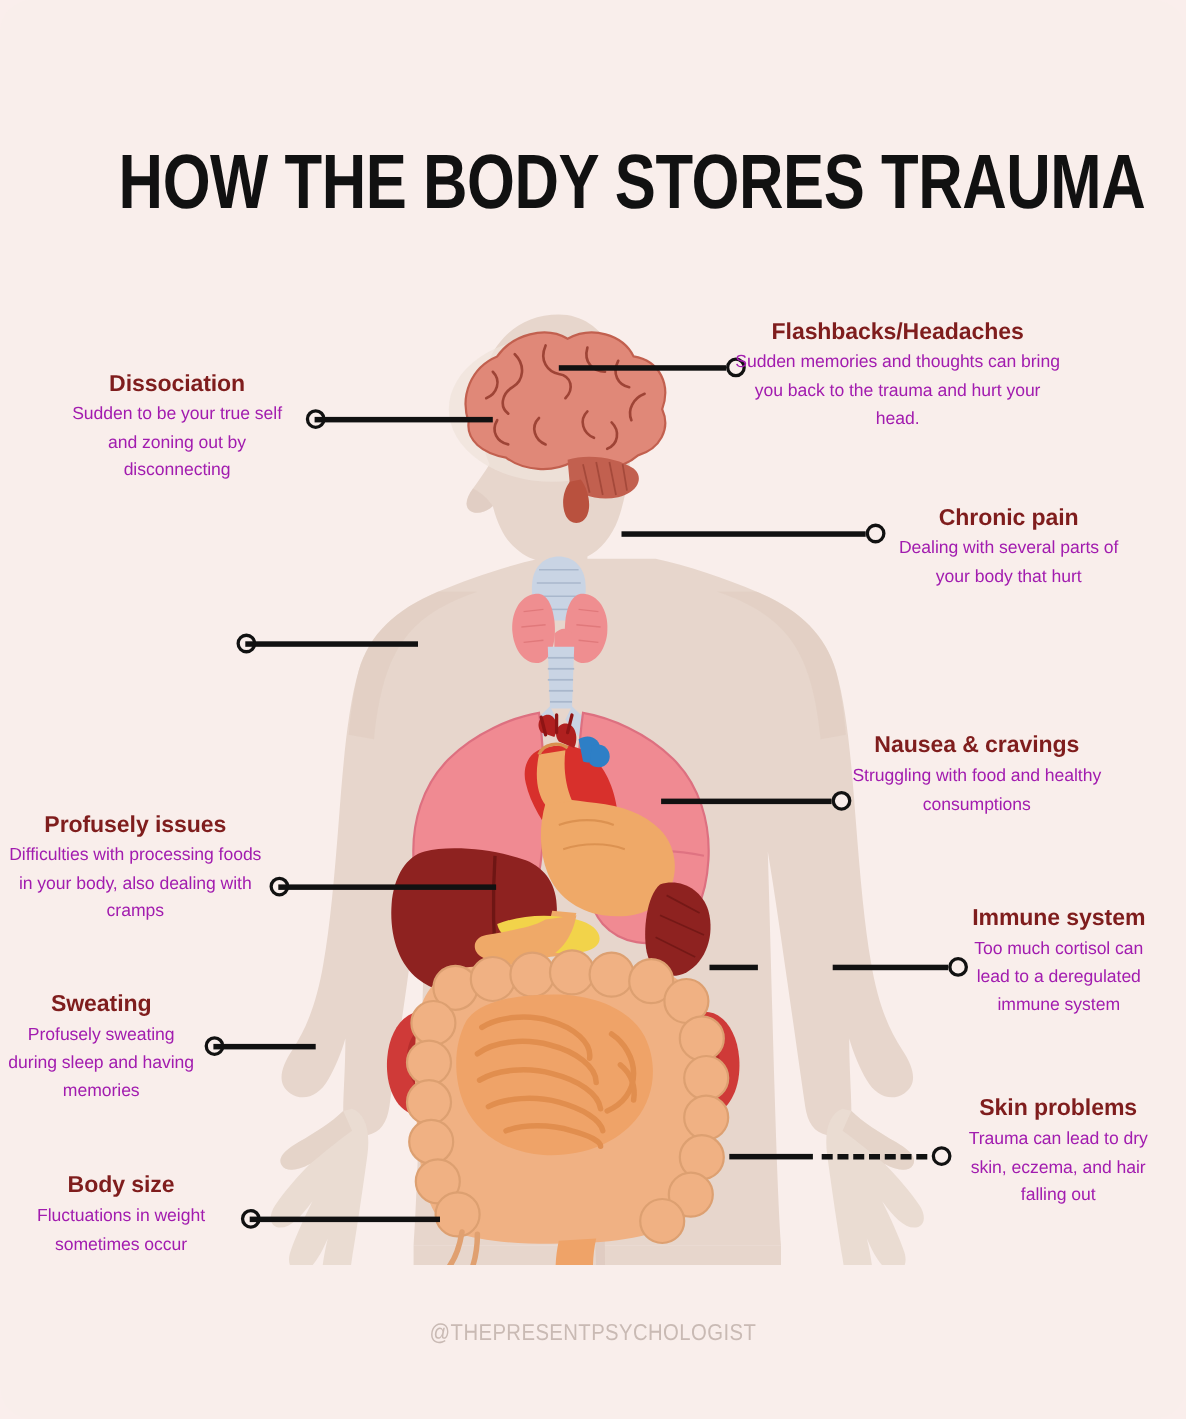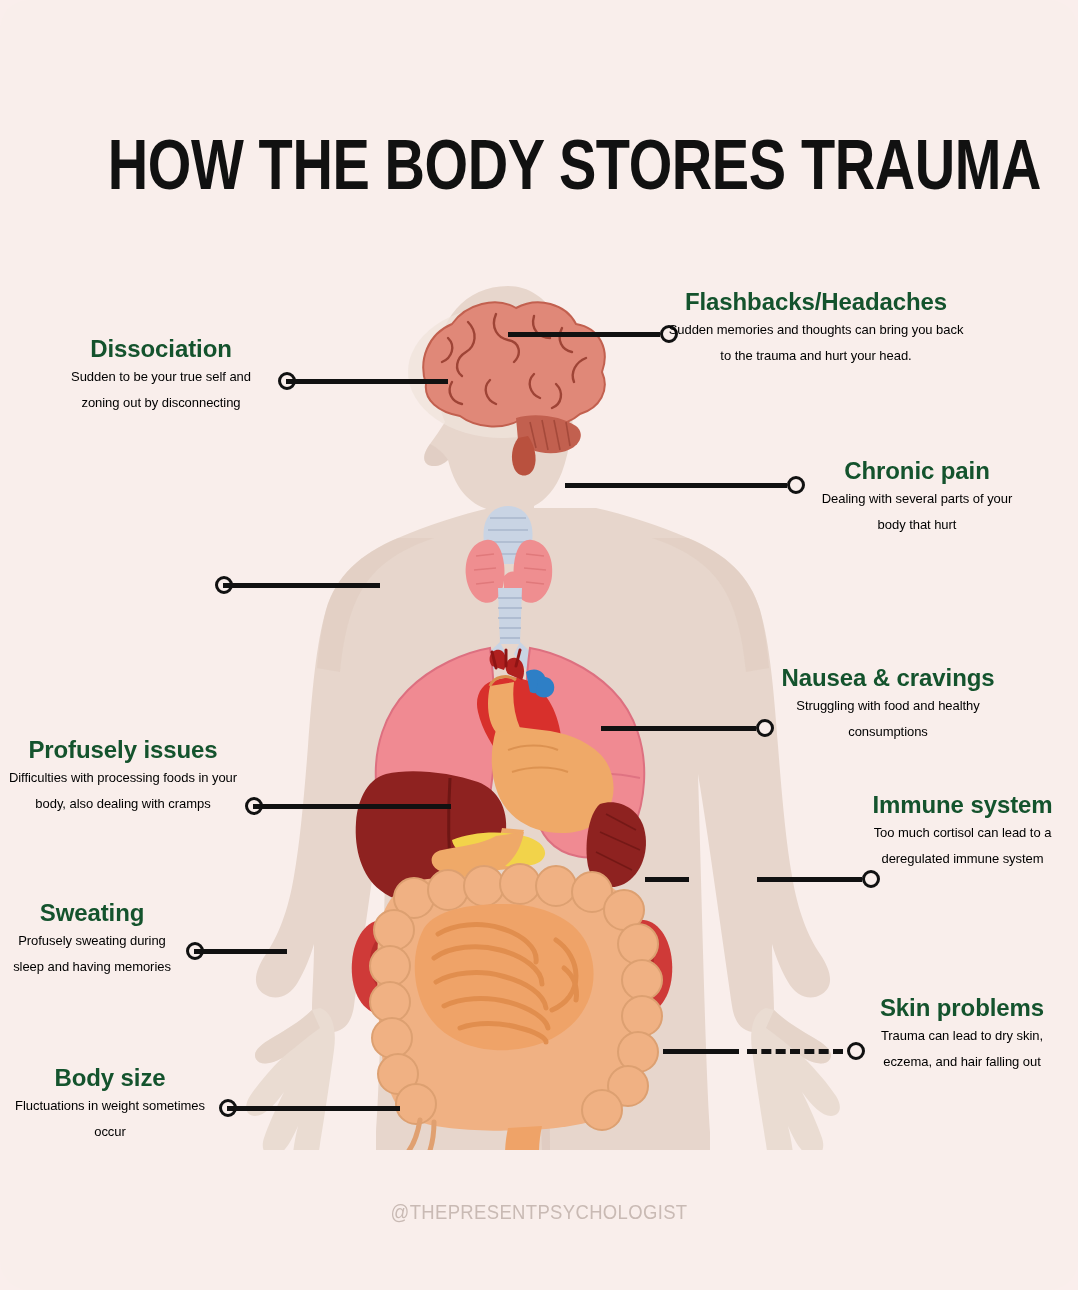--- a/index.html
+++ b/index.html
@@ -62,32 +62,32 @@
     height: 870px;
   }
   #figure svg { display: block; width: 100%; height: 100%; }
 
   
   .callout {
     position: absolute;
     color: #181818;
   }
   .callout .c-title {
-    font-size: 24px;
+    font-size: 21px;
     font-weight: 700;
     line-height: 27px;
-    color: #14532d;
+    color: #7f1d1d;
     margin: 0 0 2px 0;
     letter-spacing: -0.1px;
   }
   .callout .c-body {
-    font-size: 13px;
+    font-size: 16px;
     font-weight: 400;
     line-height: 25.5px;
-    color: #000000;
+    color: #a21caf;
     margin: 0;
     letter-spacing: -0.05px;
   }
   .align-c { text-align: center; }
 
   
   .conn {
     position: absolute;
     height: 0;
   }
@@ -484,21 +484,21 @@
   <div class="callout align-c" style="left:772px; top:664px; width:232px;">
     <p class="c-title">Nausea &amp; cravings</p>
     <p class="c-body">Struggling with food and healthy consumptions</p>
   </div>
 
   <div class="callout align-c" style="left:5px; top:736px; width:236px;">
     <p class="c-title">Profusely issues</p>
     <p class="c-body">Difficulties with processing foods in your body, also dealing with cramps</p>
   </div>
 
-  <div class="callout align-c" style="left:870px; top:791px; width:185px;">
+  <div class="callout align-c" style="left:870px; top:821px; width:185px;">
     <p class="c-title">Immune system</p>
     <p class="c-body">Too much cortisol can lead to a deregulated immune system</p>
   </div>
 
   <div class="callout align-c" style="left:4px; top:899px; width:176px;">
     <p class="c-title">Sweating</p>
     <p class="c-body">Profusely sweating during sleep and having memories</p>
   </div>
 
   <div class="callout align-c" style="left:864px; top:994px; width:196px;">

